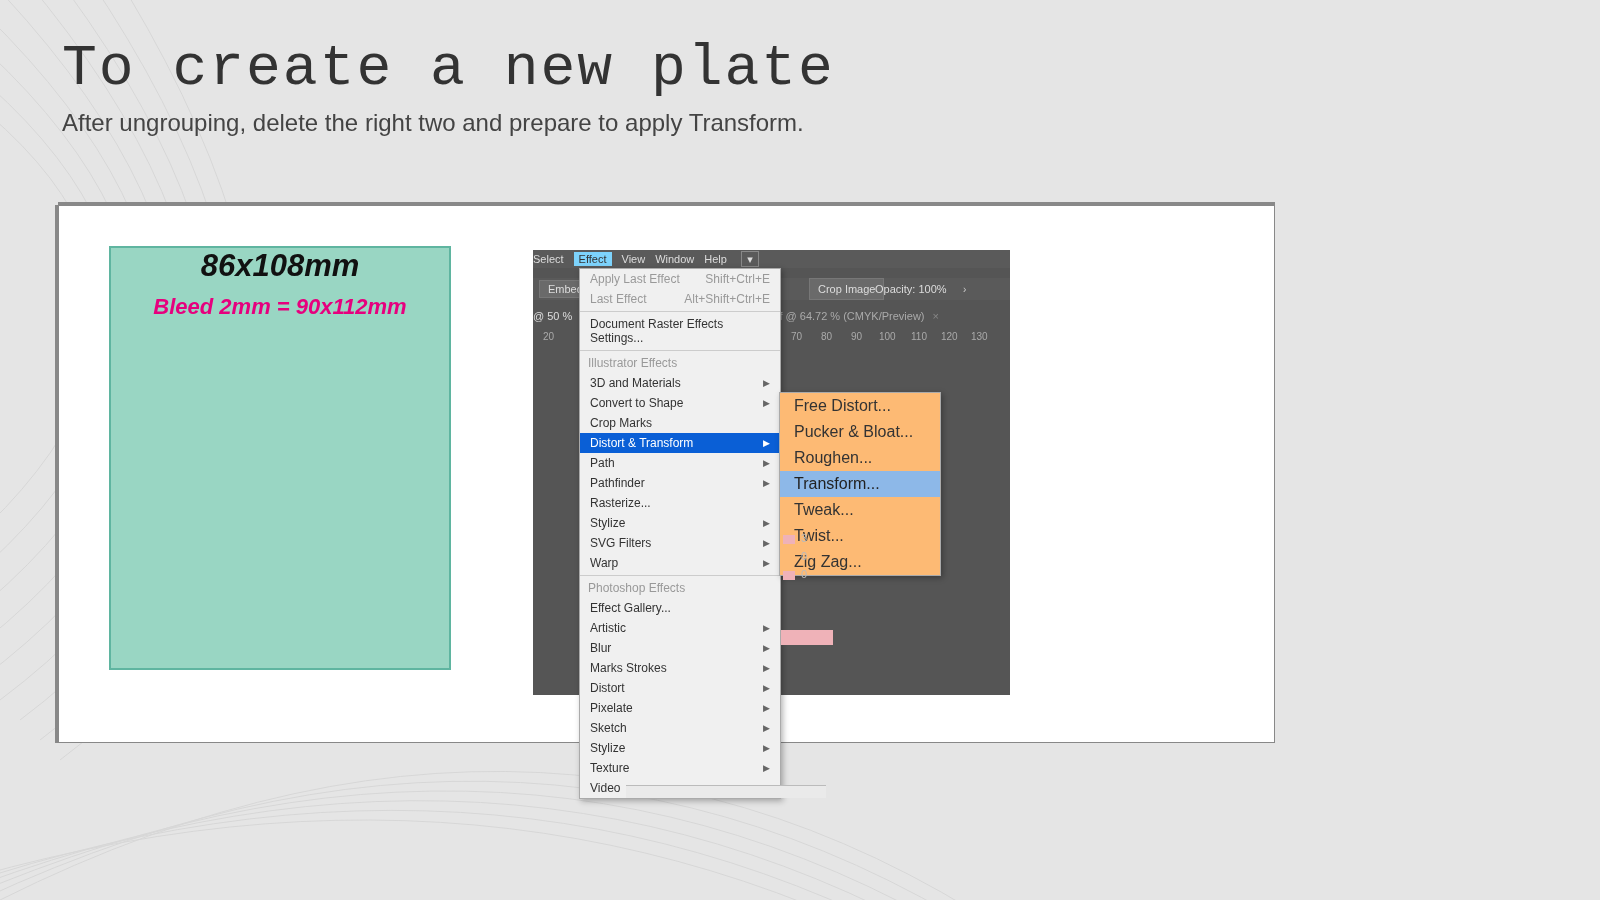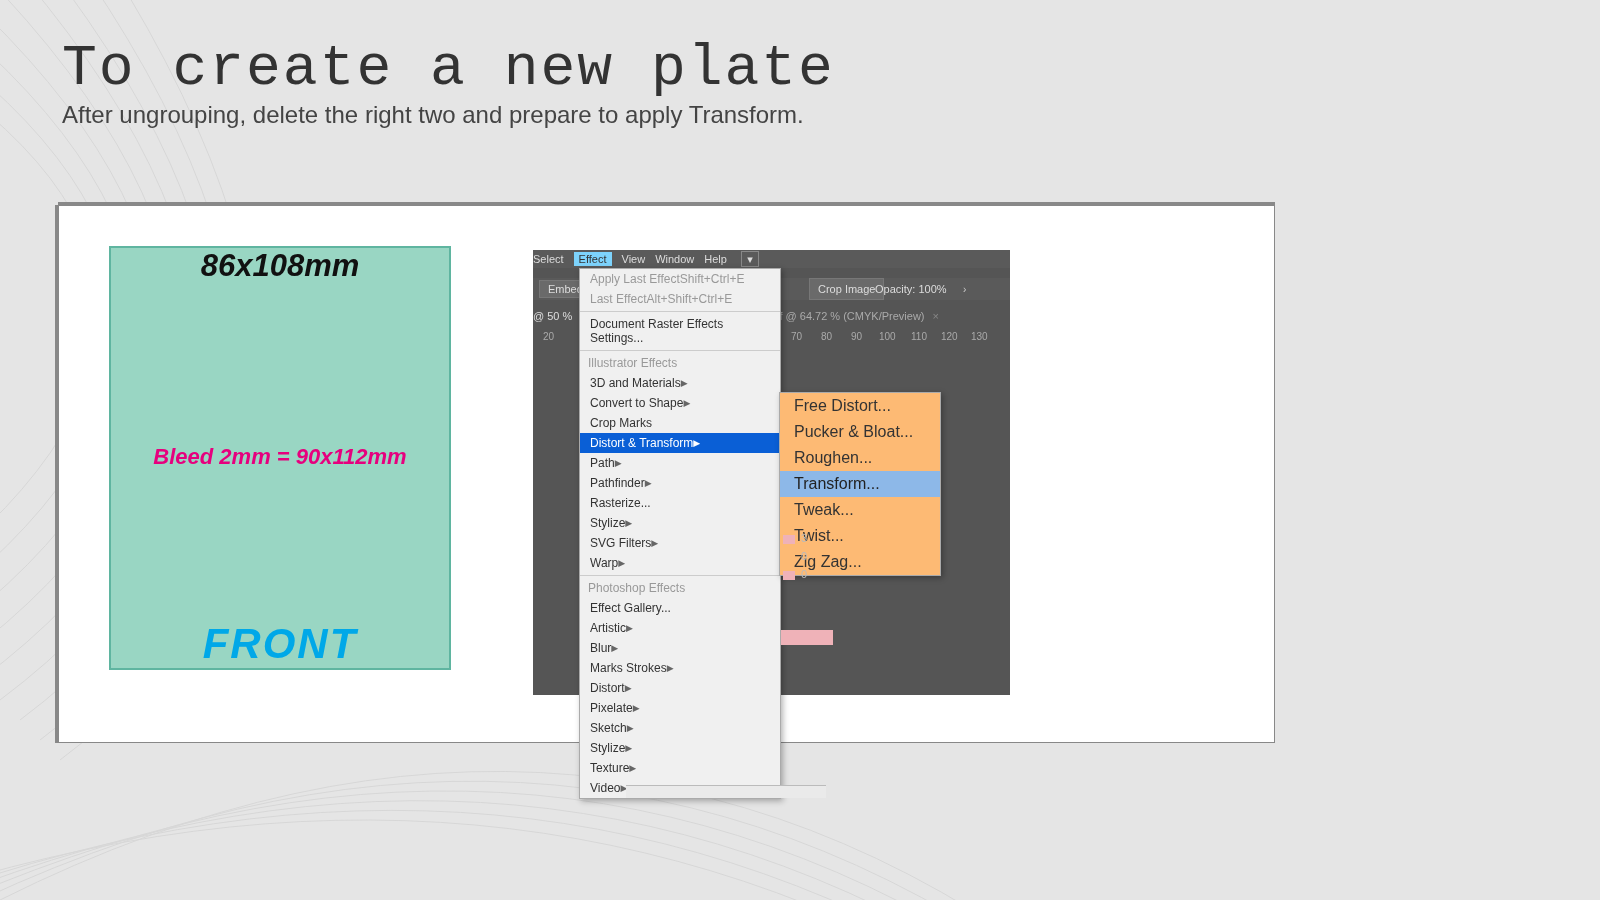--- a/index.html
+++ b/index.html
@@ -1,41 +1,41 @@
 <!DOCTYPE html>
 <html><head>
 <meta charset="utf-8">
 <style>
 body{margin:0;width:1600px;height:900px;background:#e5e5e5;font-family:Arial,sans-serif;position:relative;overflow:hidden}
 .bg-lines{position:absolute;inset:0;opacity:.15;pointer-events:none}
 .title-block{position:absolute;left:62px;top:36px}
 .title{font-family:"Courier New",monospace;font-size:58px;color:#333;letter-spacing:2px}
-.subtitle{font-family:"Segoe UI",Arial,sans-serif;font-size:24px;color:#444;}
+.subtitle{font-family:"Segoe UI",Arial,sans-serif;font-size:24px;color:#444;margin-top:8px}
 .slide-container{position:absolute;left:58px;top:205px;width:1215px;height:536px;background:#fff;border:1px solid #888;box-shadow:-3px 0 0 #888,0 -3px 0 #888}
-.plate-card{position:absolute;left:50px;top:40px;width:338px;height:420px;background:#99d6c3;border:2px solid #5fb5a0;display:flex;flex-direction:column;align-items:center;justify-content:space-between}
+.plate-card{position:absolute;left:50px;top:40px;width:338px;height:420px;background:#99d6c3;border:2px solid #5fb5a0;display:flex;flex-direction:column;align-items:center;justify-content:flex-start}
 .plate-dim{font-weight:bold;font-size:31px;color:#111;font-style:italic;margin-bottom:10px}
-.plate-bleed{font-weight:bold;font-size:22px;color:#e6007e;font-style:italic;}
+.plate-bleed{font-weight:bold;font-size:22px;color:#e6007e;font-style:italic;margin-bottom:18px}
 .plate-front{font-weight:bold;font-size:42px;color:#00a8e8;font-style:italic;letter-spacing:2px}
 .ai-shot{position:absolute;left:474px;top:44px;width:477px;height:445px;background:#555;font-size:11px;color:#ccc}
 .ai-menubar{position:absolute;left:0;top:0;width:100%;height:18px;background:#5a5a5a;display:flex;align-items:center;box-sizing:border-box;gap:10px}
 .ai-menubar span{color:#ddd;font-size:11px}
 .ai-menubar .active{background:#7dd3fc;color:#333;padding:1px 5px}
 .arrange-btn{display:inline-flex;align-items:center;justify-content:center;width:16px;height:14px;border:1px solid #888;color:#ccc;font-size:9px;margin-left:4px}
 .ai-options{position:absolute;left:0;top:28px;width:100%;height:22px;background:#5a5a5a;display:flex;align-items:center}
 .embed-btn{background:#6a6a6a;color:#ddd;font-size:11px;padding:2px 8px;margin-left:6px;border:1px solid #777}
 .crop-btn{position:absolute;left:276px;background:#6a6a6a;color:#ddd;font-size:11px;padding:4px 8px;border:1px solid #777}
 .opacity-label{position:absolute;left:342px;color:#ddd;font-size:11px}
 .opacity-chevron{position:absolute;left:430px;color:#ccc;font-size:10px}
 .ai-tab{position:absolute;left:0;top:60px;color:#ddd;font-size:11px;padding-left:0}
 .ai-tab2{position:absolute;left:244px;top:60px;color:#aaa;font-size:11px}
 .ai-tab2 .x{margin-left:8px;color:#888}
 .ruler{position:absolute;left:0;top:80px;width:100%;height:15px;background:#555;color:#aaa;font-size:10px}
 .ruler span{position:absolute;top:1px}
 .eff-menu{position:absolute;left:46px;top:18px;width:200px;background:#f0f0f0;border:1px solid #aaa;box-shadow:2px 2px 6px rgba(0,0,0,.3);font-size:12px;color:#333}
-.eff-row{display:flex;align-items:center;padding:3px 10px;position:relative}
+.eff-row{display:flex;justify-content:space-between;align-items:center;padding:3px 10px;position:relative}
 .eff-row.disabled{color:#999}
 .eff-row.highlight{background:#0a5fd6;color:#fff}
 .eff-sep{height:1px;background:#ccc;margin:2px 0}
 .eff-header{color:#999;padding:3px 8px;font-size:12px}
 .arrow{font-size:9px;color:#666}
 .eff-row.highlight .arrow{color:#fff}
 .submenu{position:absolute;left:246px;top:142px;width:160px;background:#fdba74;border:1px solid #aaa;box-shadow:2px 2px 6px rgba(0,0,0,.3);font-size:16px;color:#333}
 .sub-row{padding:4px 14px}
 .sub-row.highlight{background:#8db8e8;color:#222}
 .appearance-hint{position:absolute;left:250px;top:282px;font-size:11px;color:#bbb}
@@ -70,21 +70,20 @@
 <div class="title-block">
   <div class="title">To create a new plate</div>
   <div class="subtitle">After ungrouping, delete the right two and prepare to apply Transform.</div>
 </div>
 
 <div class="slide-container">
 
   <div class="plate-card">
     <div class="plate-dim">86x108mm</div>
     <div class="plate-bleed">Bleed 2mm = 90x112mm</div>
-    <div class="plate-front">FRONT</div>
   </div>
 
   <div class="ai-shot">
 
     <div class="ai-menubar">
       <span>Select</span>
       <span class="active">Effect</span>
       <span>View</span>
       <span>Window</span>
       <span>Help</span>

